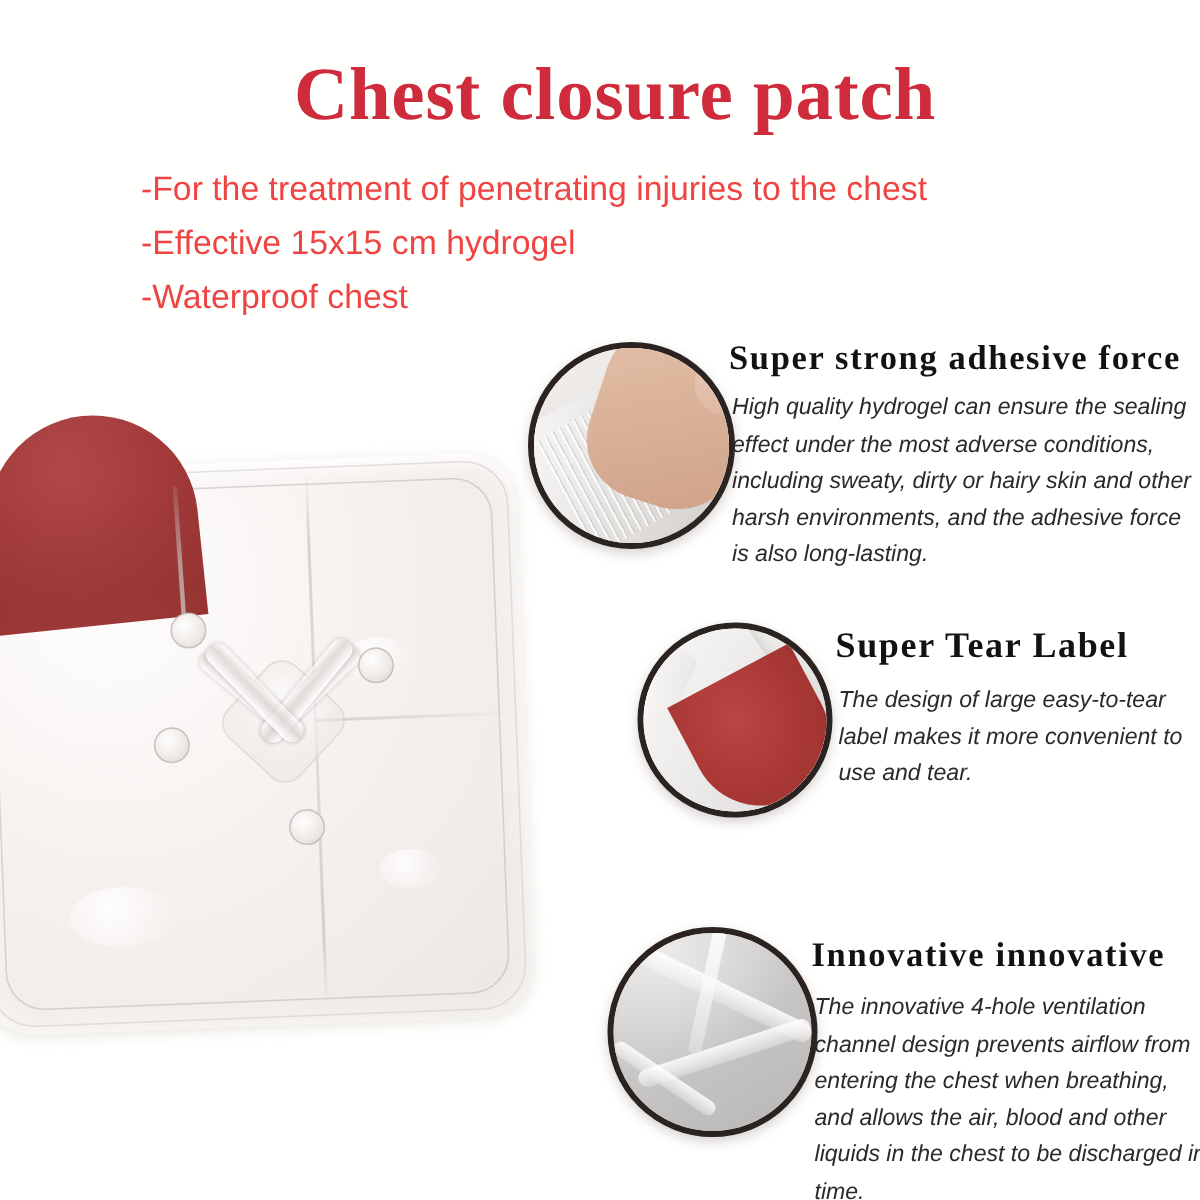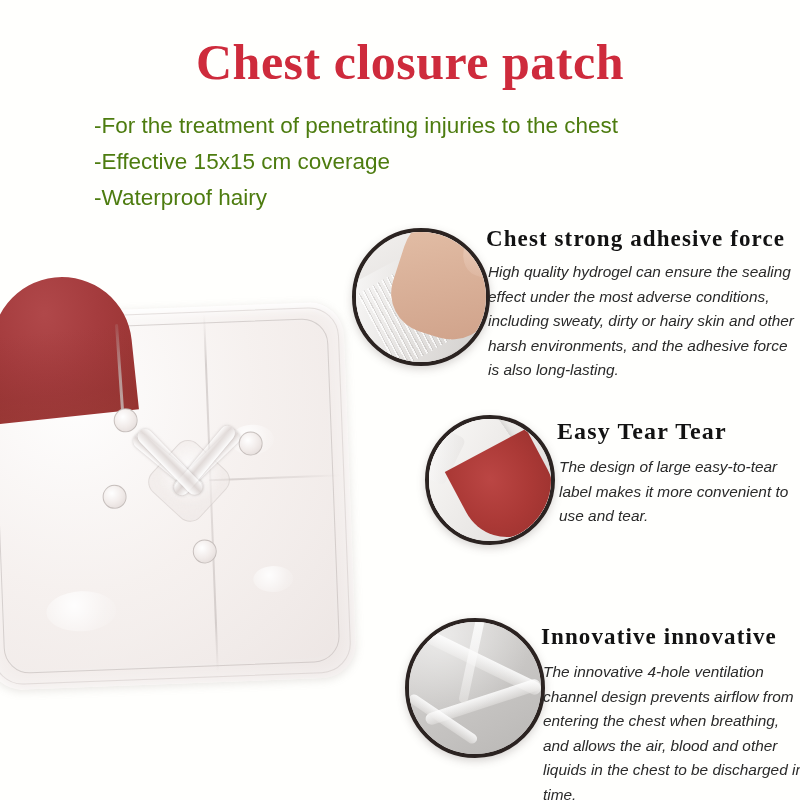--- a/index.html
+++ b/index.html
@@ -34,21 +34,21 @@
 
   #bullet-list {
     position: absolute;
     left: 94px;
     top: 108px;
     width: 640px;
   }
   .bullet-row {
     font-size: 22.5px;
     line-height: 36px;
-    color: #4d7c0f;
+    color: #ef4444;
     font-family: "Liberation Sans", sans-serif;
     white-space: nowrap;
   }
 
   
   #product-photo {
     position: absolute;
     left: 0px;
     top: 272px;
     width: 360px;
@@ -325,22 +325,22 @@
     background: radial-gradient(ellipse at 35% 28%, rgba(255,255,255,0.55) 0%, rgba(255,255,255,0.0) 65%);
   }
 </style>
 </head>
 <body>
 
 <div id="page-title">Chest closure patch</div>
 
 <div id="bullet-list">
   <div class="bullet-row">-For the treatment of penetrating injuries to the chest</div>
-  <div class="bullet-row">-Effective 15x15 cm coverage</div>
-  <div class="bullet-row">-Waterproof hairy</div>
+  <div class="bullet-row">-Effective 15x15 cm hydrogel</div>
+  <div class="bullet-row">-Waterproof chest</div>
 </div>
 
 <div id="product-photo">
   <div class="patch-body">
     <div class="patch-rim"></div>
     <div class="patch-inner"></div>
     <div class="patch-seam"></div>
     <div class="patch-seam-h"></div>
     <div class="gel-blob" style="left:42px; top:58px; width:56px; height:38px;"></div>
     <div class="gel-blob" style="left:250px; top:120px; width:44px; height:30px;"></div>
@@ -369,34 +369,34 @@
 <div class="feature" id="feature-adhesive">
   <div class="feature-circle">
     <div class="thumb-scene">
       <div class="gel-strip"></div>
       <div class="gel-threads"></div>
       <div class="thumb">
         <div class="thumb-nail"></div>
       </div>
     </div>
   </div>
-  <div class="feature-heading">Chest strong adhesive force</div>
+  <div class="feature-heading">Super strong adhesive force</div>
   <div class="feature-body">High quality hydrogel can ensure the sealing effect under the most adverse conditions, including sweaty, dirty or hairy skin and other harsh environments, and the adhesive force is also long-lasting.</div>
 </div>
 
 <div class="feature" id="feature-tear">
   <div class="feature-circle">
     <div class="tear-scene">
       <div class="tear-white-sheet">
         <div class="tear-emboss"></div>
       </div>
       <div class="tear-red-half"></div>
     </div>
   </div>
-  <div class="feature-heading">Easy Tear Tear</div>
+  <div class="feature-heading">Super Tear Label</div>
   <div class="feature-body">The design of large easy-to-tear label makes it more convenient to use and tear.</div>
 </div>
 
 <div class="feature" id="feature-vent">
   <div class="feature-circle">
     <div class="vent-scene">
       <div class="vent-chan c1"></div>
       <div class="vent-chan c2"></div>
       <div class="vent-chan c3"></div>
       <div class="vent-chan c4"></div>

